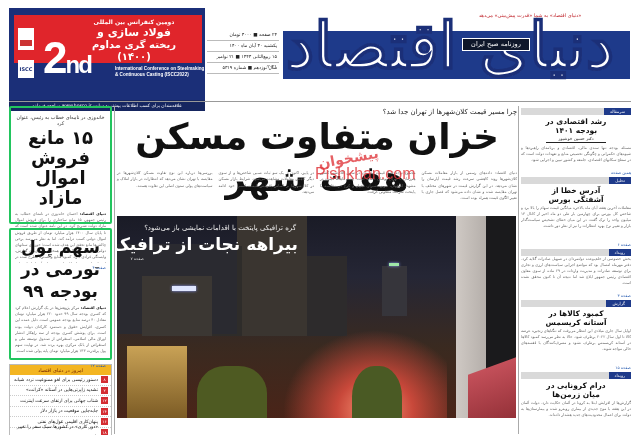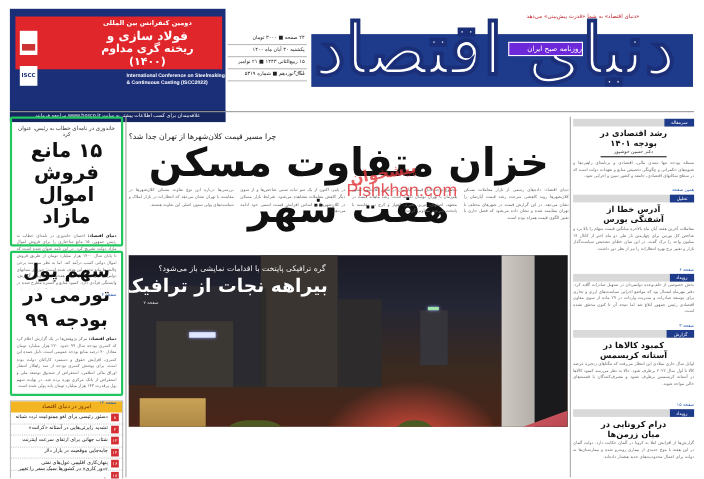--- a/index.html
+++ b/index.html
@@ -20,21 +20,21 @@
 .ad-logo2{position:absolute;left:9px;top:52px;width:16px;height:18px;background:#fff;font-size:5px;color:#1b2f78;text-align:center;line-height:18px;font-weight:bold}
 .ad-en{position:absolute;left:106px;top:58px;width:92px;color:#fff;font-size:4.6px;line-height:6px;font-weight:bold;font-family:"Liberation Sans",sans-serif}
 .ad-foot{position:absolute;left:0;bottom:0;width:100%;height:11px;background:#162660;color:#fff;font-size:4.5px;line-height:11px;text-align:center;direction:rtl}
 
 
 .issue-box{position:absolute;left:207px;top:30px;width:72px;direction:rtl;font-size:4.6px;color:#222}
 .issue-box div{border-bottom:1px solid #bbb;height:11px;line-height:10px;text-align:right;padding-right:2px}
 .band{position:absolute;left:283px;top:31px;width:347px;height:48px;background:#1e3a8a}
 .logo{position:absolute;left:285px;top:-4px;width:330px;height:100px;color:#fff;font-family:"DejaVu Serif",serif;font-weight:bold;font-size:64px;line-height:100px;text-align:center;direction:rtl;-webkit-text-stroke:1.5px #1b2f78;letter-spacing:-1px}
 .tagline{position:absolute;left:460px;top:12px;width:140px;font-size:5px;color:#c0262d;direction:rtl;text-align:center}
-.daily{position:absolute;left:462px;top:38px;width:68px;height:13px;border:1px solid #fff;color:#fff;font-size:6.5px;line-height:11px;direction:rtl;background:#6d28d9}
+.daily{position:absolute;left:462px;top:38px;width:68px;height:13px;border:1px solid #fff;color:#fff;font-size:6.5px;line-height:11px;text-align:center;direction:rtl;background:#0f172a}
 
 
 .hr-top{position:absolute;left:9px;top:101px;width:622px;height:1px;background:#999}
 
 
 .lcol{position:absolute;left:9px;top:106px;width:103px;height:328px}
 .vline{position:absolute;width:1px;background:#aaa}
 .box{border:2px solid #22c55e;border-radius:2px;padding:6px 4px;direction:rtl;text-align:right}
 .kicker{font-size:5px;color:#333;text-align:center;margin-bottom:2px}
 .lhead{font-weight:bold;font-size:18px;line-height:20px;text-align:center;font-family:"DejaVu Sans",sans-serif;letter-spacing:-.5px}
@@ -42,25 +42,25 @@
 .body-txt b{color:#111}
 .page-ref{font-size:4px;color:#2a5db0;margin-top:2px}
 .today{margin-top:4px;border:1px solid #bbb}
 .today-head{background:#f3b522;color:#7a2a00;font-size:5px;text-align:center;height:10px;line-height:10px;direction:rtl}
 .today ul{list-style:none;direction:rtl}
 .today li{font-size:4.6px;height:10.5px;line-height:10.5px;border-bottom:1px dotted #ccc;display:flex;align-items:center;padding:0 3px}
 .today li .num{width:7px;height:7px;background:#d42e33;color:#fff;font-size:4px;line-height:7px;text-align:center;margin-left:3px;flex:0 0 auto}
 
 
 .center{position:absolute;left:117px;top:106px;width:400px}
-.sub{direction:rtl;text-align:left;font-size:7px;color:#222;margin-top:14px}
+.sub{direction:rtl;text-align:right;font-size:7px;color:#222;margin-top:2px}
 .main-head{direction:rtl;text-align:center;font-weight:bold;font-size:36px;line-height:42px;letter-spacing:-1.5px;font-family:"DejaVu Sans",sans-serif}
 .lead{position:absolute;top:64px;left:0;width:400px;height:54px;direction:rtl;display:flex;gap:6px}
 .lead .c{flex:1;font-size:3.8px;line-height:6.3px;color:#666;text-align:justify}
-.photo{position:absolute;left:117px;top:232px;width:399px;height:156px;background:linear-gradient(#1a1b26 0%,#252635 30%,#3a2a20 65%,#4a2418 100%);overflow:hidden}
+.photo{position:absolute;left:117px;top:216px;width:399px;height:202px;background:linear-gradient(#1a1b26 0%,#252635 30%,#3a2a20 65%,#4a2418 100%);overflow:hidden}
 .sky-bld{position:absolute;background:#2b2b33}
 .ph-kicker{position:absolute;right:220px;top:8px;color:#eee;font-size:7px;direction:rtl;white-space:nowrap}
 .ph-head{position:absolute;right:218px;top:18px;color:#fff;font-weight:bold;font-size:17px;direction:rtl;white-space:nowrap;letter-spacing:-.5px}
 .ph-ref{position:absolute;right:372px;top:40px;color:#ddd;font-size:4px;direction:rtl}
 .wall{position:absolute;right:0;top:0;width:60px;height:218px;background:linear-gradient(90deg,#cfc9c4,#9a9490)}
 .wall-dark{position:absolute;right:0;top:0;width:30px;height:218px;background:#1a1a1c}
 .rail{position:absolute;right:0;top:150px;width:48px;height:68px;background:linear-gradient(#c4505a,#8e2d34);transform:skewY(-20deg)}
 .traffic{position:absolute;left:150px;top:100px;width:180px;height:118px;background:radial-gradient(ellipse at 60% 80%,#ff9a7a 0%,#c8483a 25%,rgba(80,30,20,.0) 60%)}
 .lights{position:absolute;left:10px;top:130px;width:60px;height:88px;background:linear-gradient(#c9a256,#6b4c1a)}
 .trees{position:absolute;left:80px;top:150px;width:70px;height:68px;background:#4e5a22;border-radius:40% 40% 0 0}
@@ -84,20 +84,21 @@
 <div class="ad">
   <div class="ad-red">
     <div class="ad-red-text">
       <div class="l1">دومین کنفرانس بین المللی</div>
       <div class="l2">فولاد سازی و</div>
       <div class="l3">ریخته گری مداوم (۱۴۰۰)</div>
     </div>
   </div>
   <div class="ad-logo1"></div>
   <div class="ad-logo2">ISCC</div>
+  <div class="ad-2nd"><span>2</span><sup>nd</sup></div>
   <div class="ad-en">International Conference on Steelmaking &amp; Continuous Casting (ISCC2022)</div>
   <div class="ad-foot">علاقه‌مندان برای کسب اطلاعات بیشتر به سایت www.hosco.ir مراجعه فرمایند</div>
 </div>
 
 <div class="issue-box">
   <div>۲۴ صفحه ■ ۳۰۰۰ تومان</div>
   <div>یکشنبه ۳۰ آبان ماه ۱۴۰۰</div>
   <div>۱۵ ربیع‌الثانی ۱۴۴۳ ■ ۲۱ نوامبر ۲۰۲۱</div>
   <div>سال نوزدهم ■ شماره ۵۳۱۹</div>
 </div>

